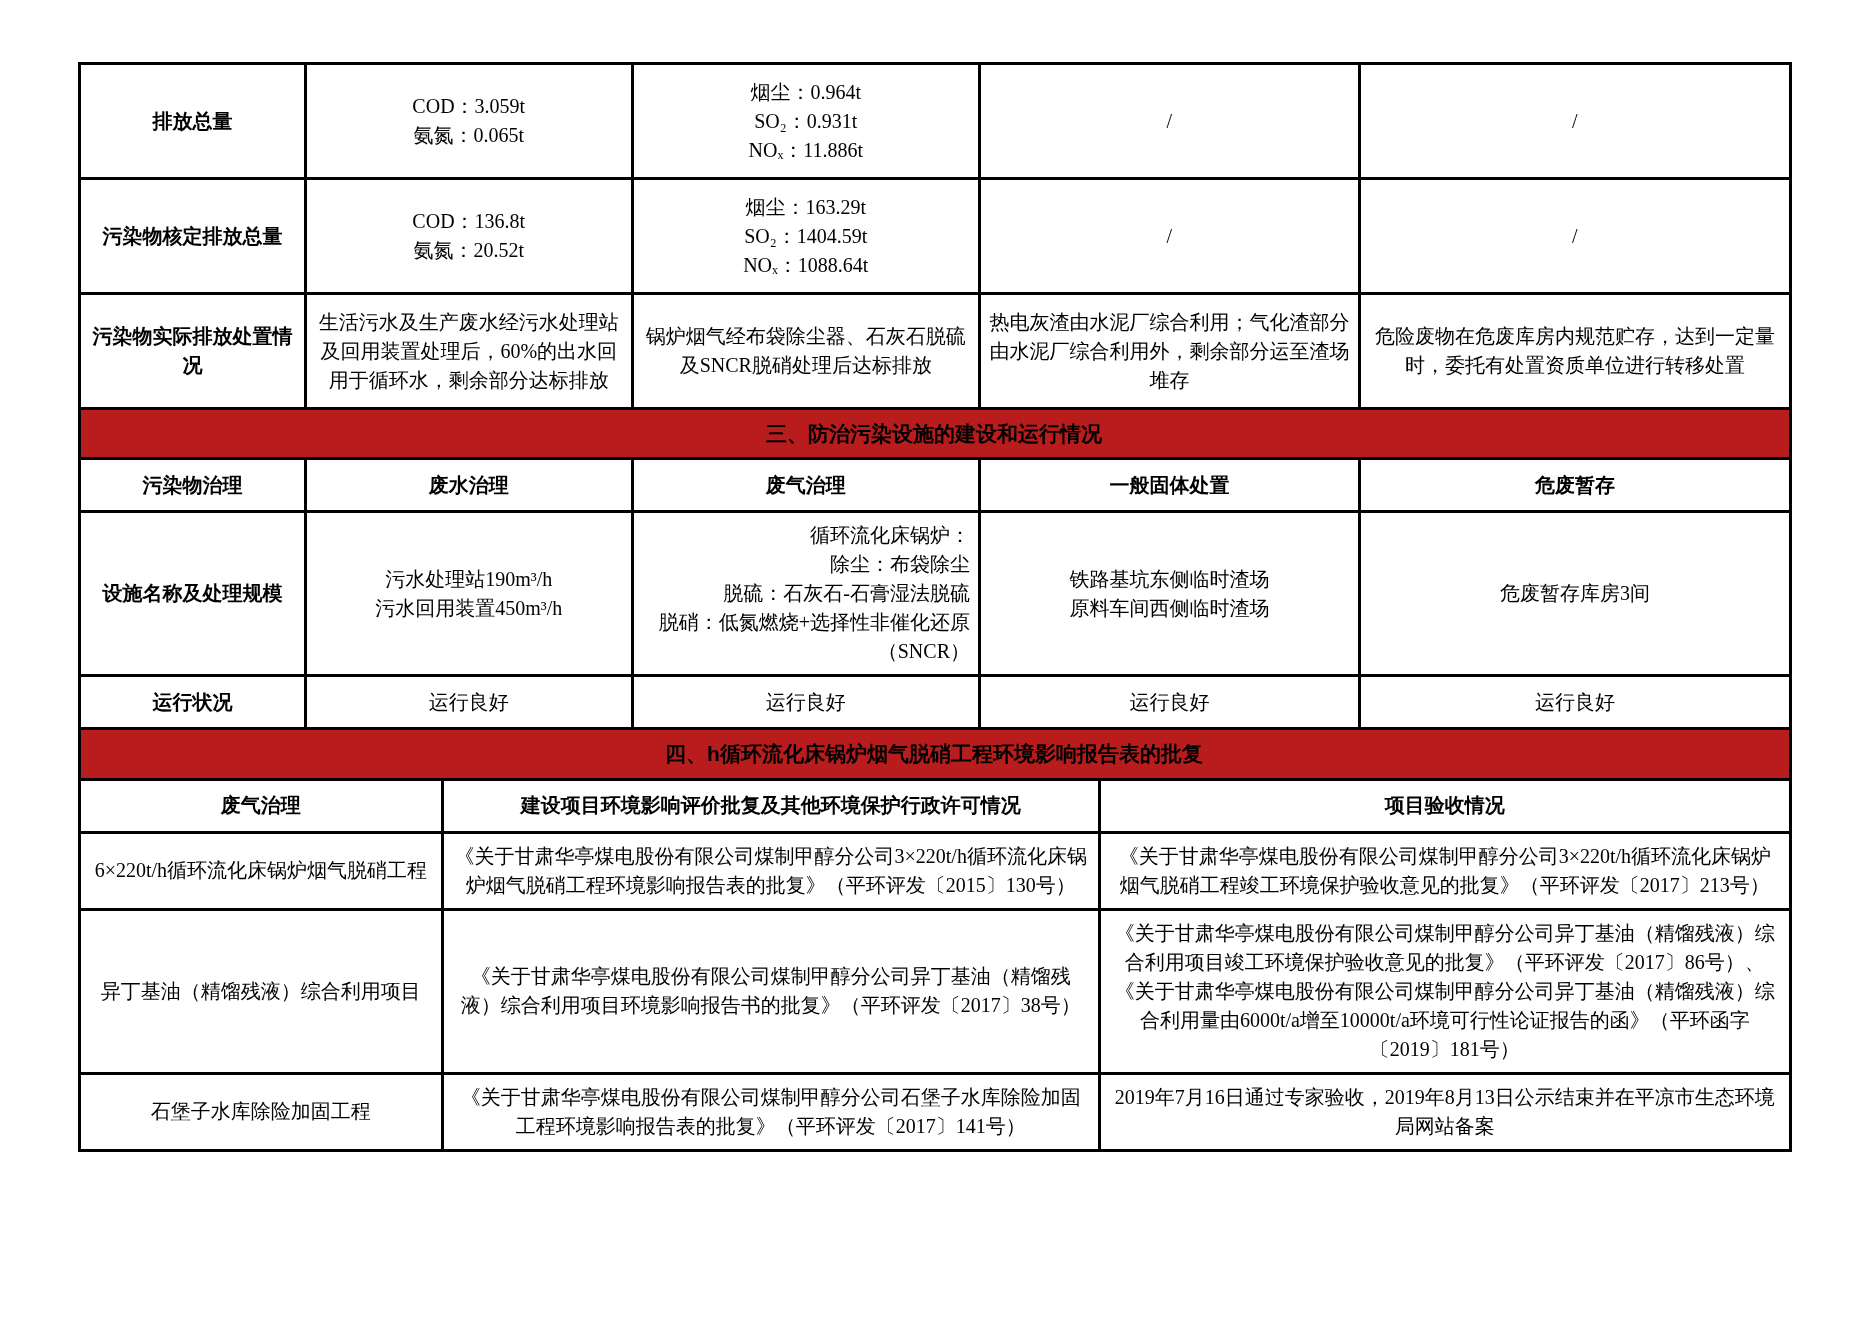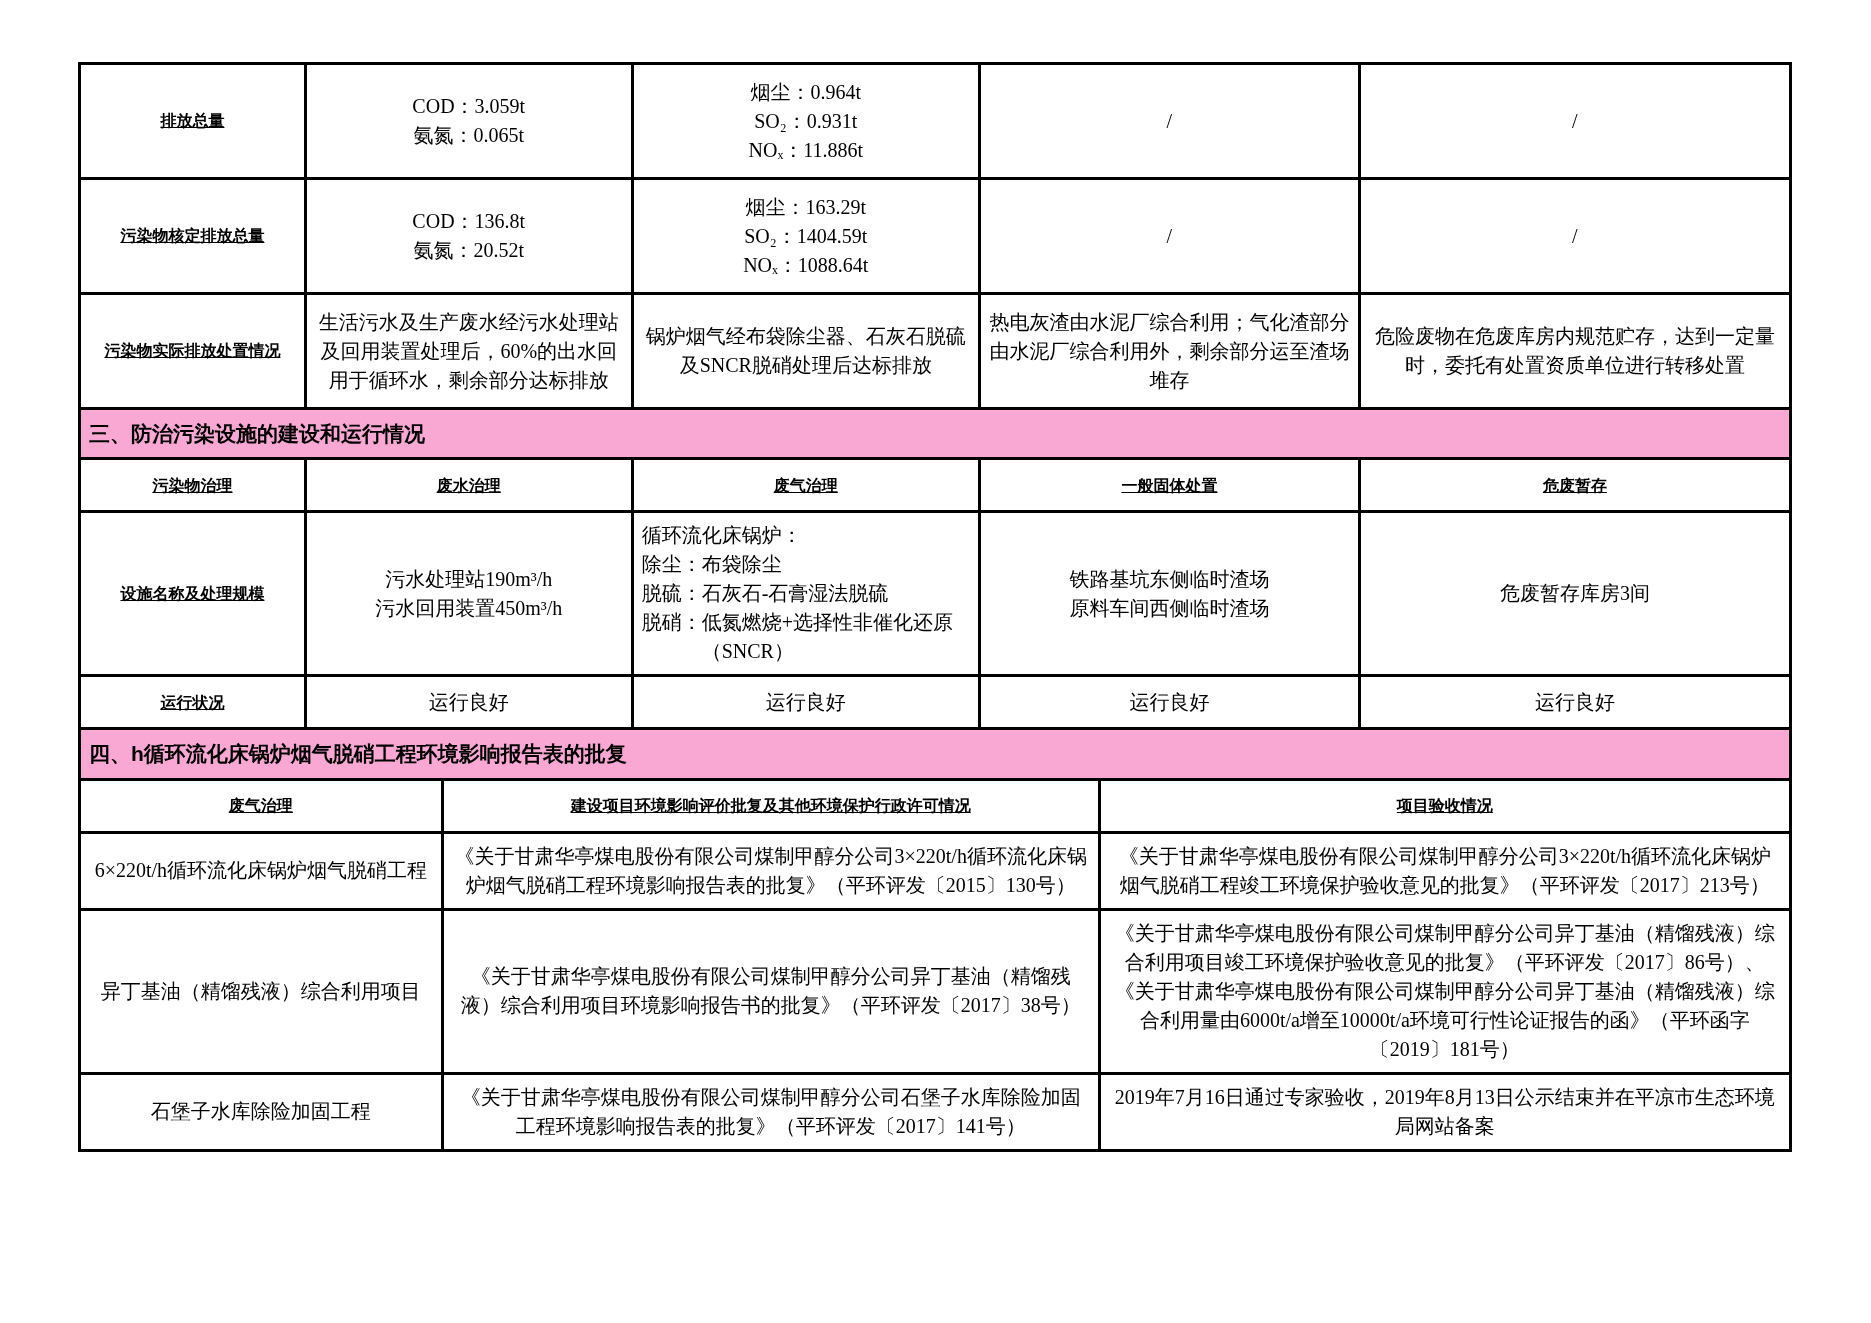--- a/index.html
+++ b/index.html
@@ -31,38 +31,37 @@
     text-align:center;
     vertical-align:middle;
     font-size:20px;
     line-height:1.45;
     white-space:pre-line;
     word-break:break-word;
   }
   th{
     font-family:"Liberation Sans","DejaVu Sans",sans-serif;
     font-weight:bold;
-    font-size:16px;
-    text-decoration:underline;
+    font-size:20px;
   }
   td{
     font-weight:normal;
   }
   .section-title{
     border:3px solid #000;
     font-family:"Liberation Sans","DejaVu Sans",sans-serif;
     font-weight:bold;
     font-size:21px;
-    text-align:left;
+    text-align:center;
     padding:9px 10px 9px 8px;
     line-height:1.4;
-    background:#f9a8d4;
+    background:#b91c1c;
   }
   .cell-left{
-    text-align:left;
+    text-align:right;
   }
   .row-tall td, .row-tall th{ height:96px; }
   .row-med td,  .row-med th { height:56px; }
   .row-short td,.row-short th{ height:34px; }
 </style>
 </head>
 <body>
 
 <div class="page">
   <div class="doc">

